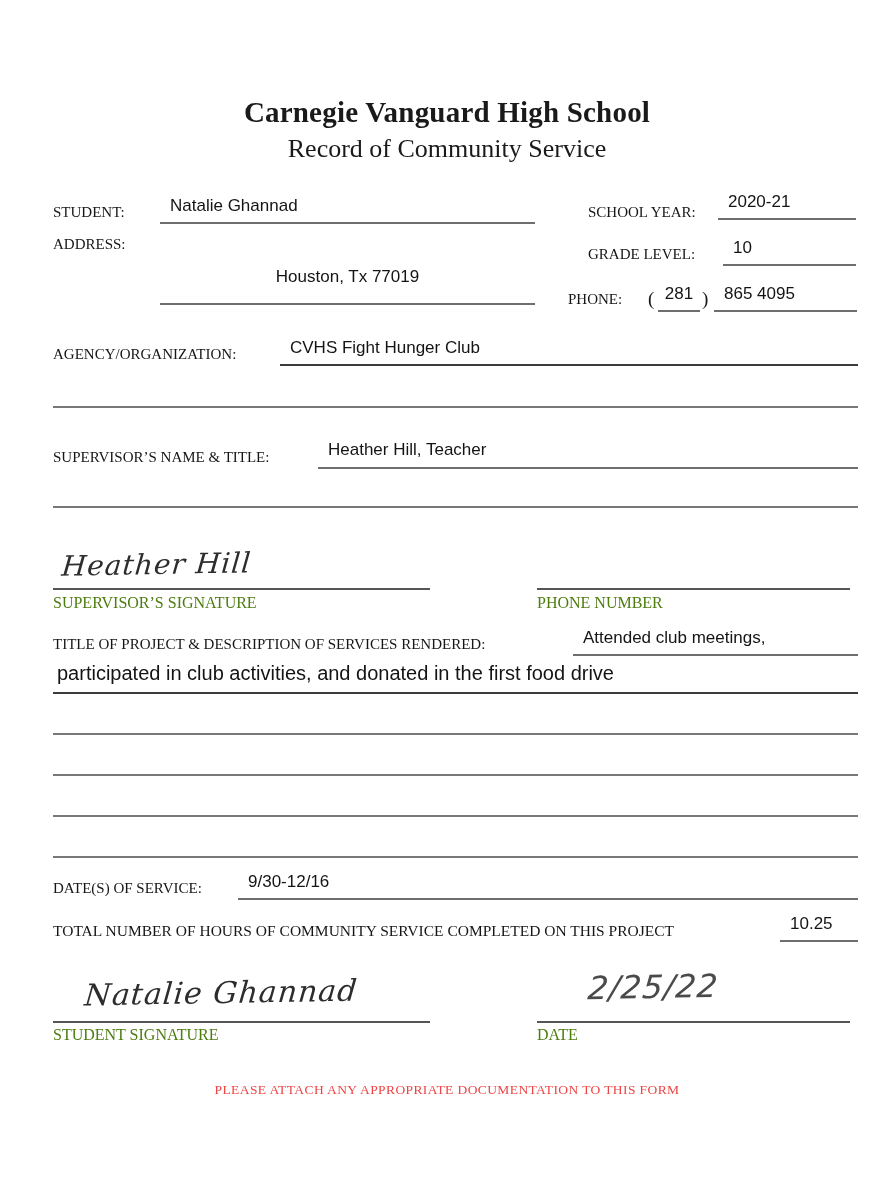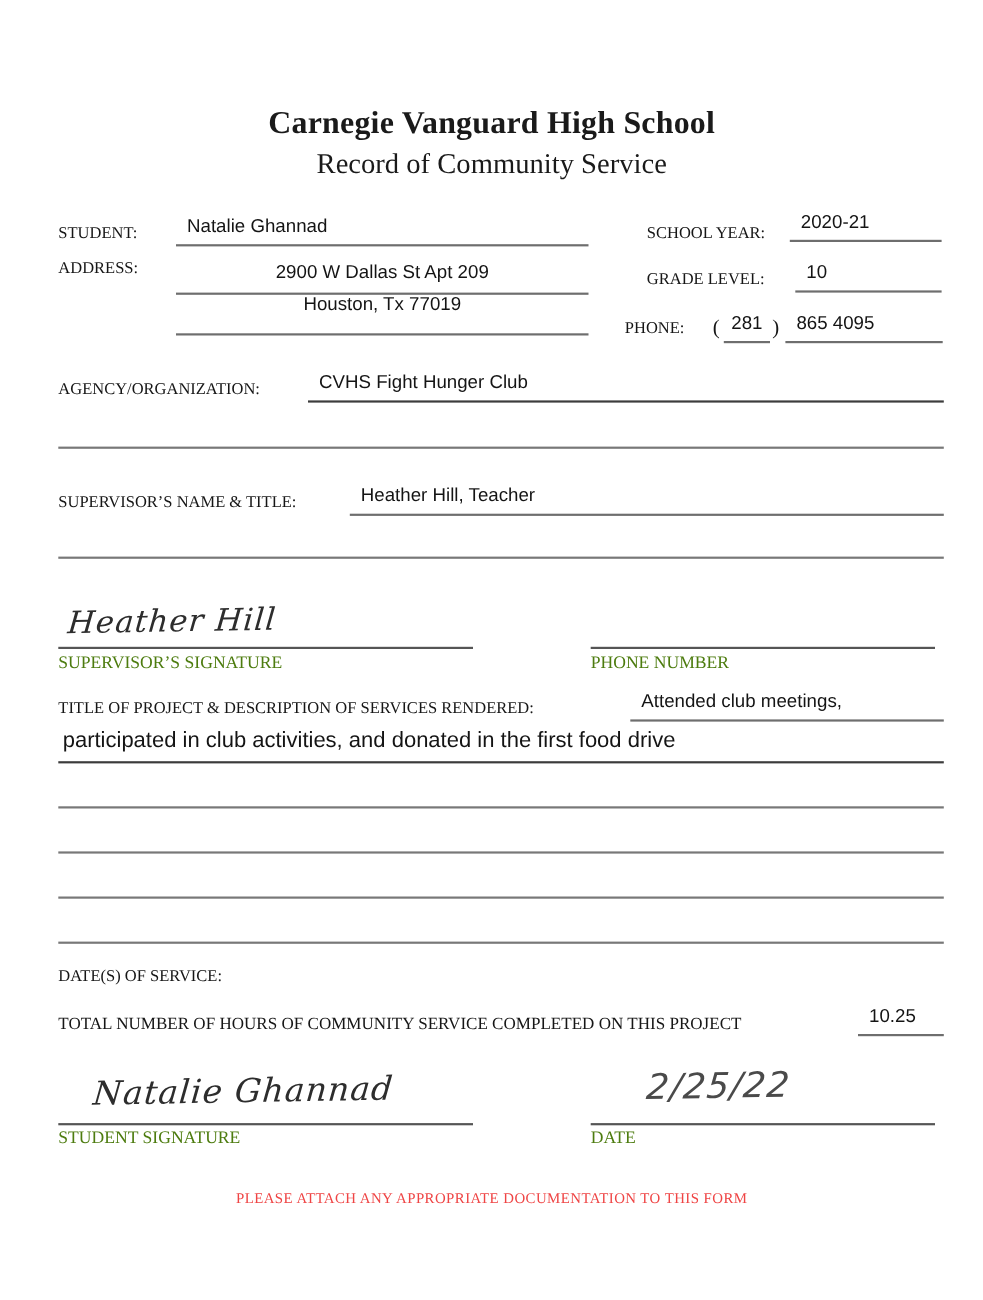--- a/index.html
+++ b/index.html
@@ -36,23 +36,20 @@
   <div class="ubox" style="left:160px;top:196px;width:375px;height:26px;">
     <span class="value">Natalie Ghannad</span>
   </div>
 
   <div class="label" style="left:588px;top:204px;">SCHOOL YEAR:</div>
   <div class="ubox" style="left:718px;top:192px;width:138px;height:26px;">
     <span class="value">2020-21</span>
   </div>
 
   <div class="label" style="left:53px;top:236px;">ADDRESS:</div>
-  <div class="ubox centered" style="left:160px;top:238px;width:375px;height:28px;">
-    <span class="value">2900 W Dallas St Apt 209</span>
-  </div>
   <div class="ubox centered" style="left:160px;top:267px;width:375px;height:36px;">
     <span class="value">Houston, Tx 77019</span>
   </div>
 
   <div class="label" style="left:588px;top:246px;">GRADE LEVEL:</div>
   <div class="ubox" style="left:723px;top:238px;width:133px;height:26px;">
     <span class="value">10</span>
   </div>
 
   <div class="label" style="left:568px;top:291px;">PHONE:</div>
@@ -91,20 +88,23 @@
   <div class="ubox" style="left:53px;top:662px;width:805px;height:30px;border-bottom-color:#3c3c3c;">
     <span class="value" style="font-size:20px;padding-left:4px;">participated in club activities, and donated in the first food drive</span>
   </div>
 
   <div class="rule" style="left:53px;top:733px;width:805px;"></div>
   <div class="rule" style="left:53px;top:774px;width:805px;"></div>
   <div class="rule" style="left:53px;top:815px;width:805px;"></div>
   <div class="rule" style="left:53px;top:856px;width:805px;"></div>
 
   <div class="label" style="left:53px;top:880px;">DATE(S) OF SERVICE:</div>
+  <div class="ubox" style="left:238px;top:872px;width:620px;height:26px;">
+    <span class="value">9/30-12/16</span>
+  </div>
 
   <div class="label" style="left:53px;top:922px;font-size:15.5px;">TOTAL NUMBER OF HOURS OF COMMUNITY SERVICE COMPLETED ON THIS PROJECT</div>
   <div class="ubox" style="left:780px;top:914px;width:78px;height:26px;">
     <span class="value">10.25</span>
   </div>
 
   <div class="script" style="left:85px;top:975px;font-size:30px;">Natalie Ghannad</div>
   <div class="rule" style="left:53px;top:1021px;width:377px;border-top-color:#555;"></div>
   <div class="siglabel" style="left:53px;top:1026px;">STUDENT SIGNATURE</div>
 

